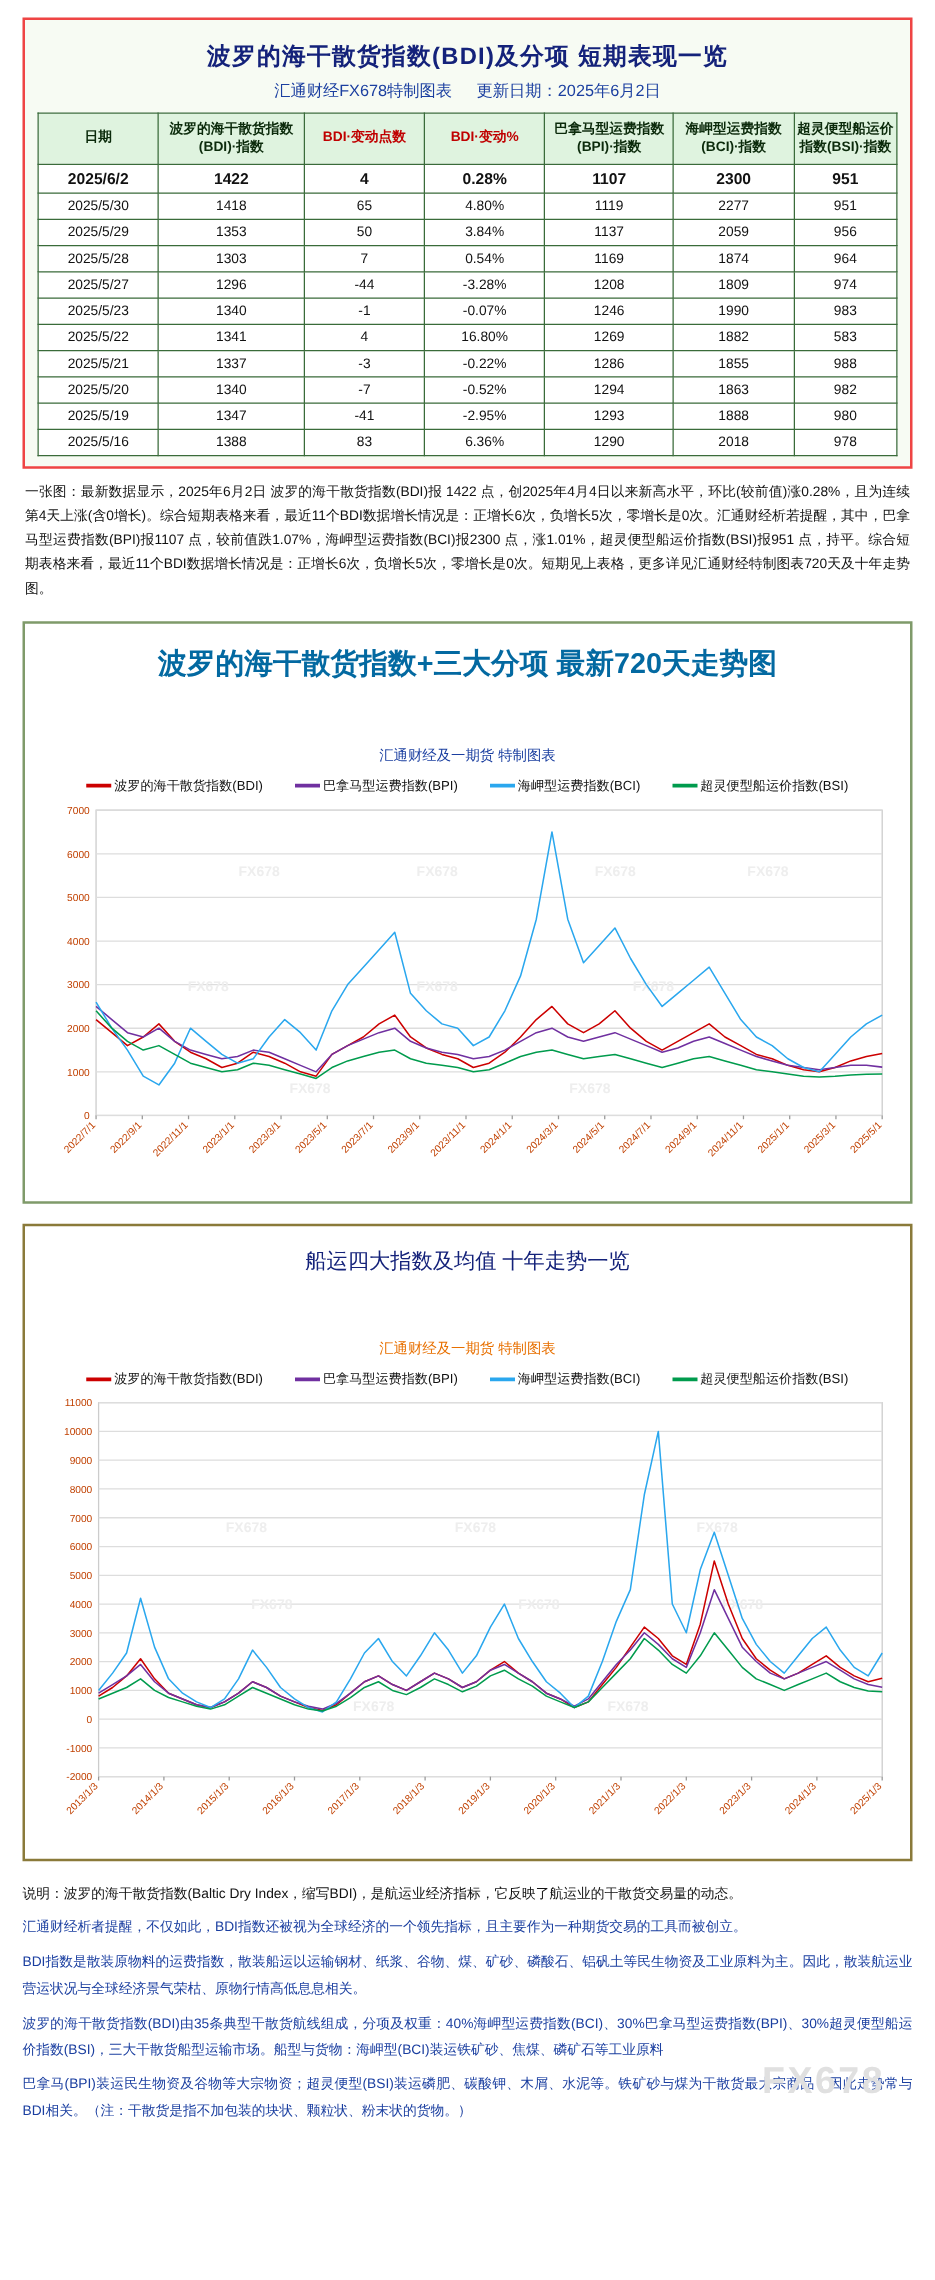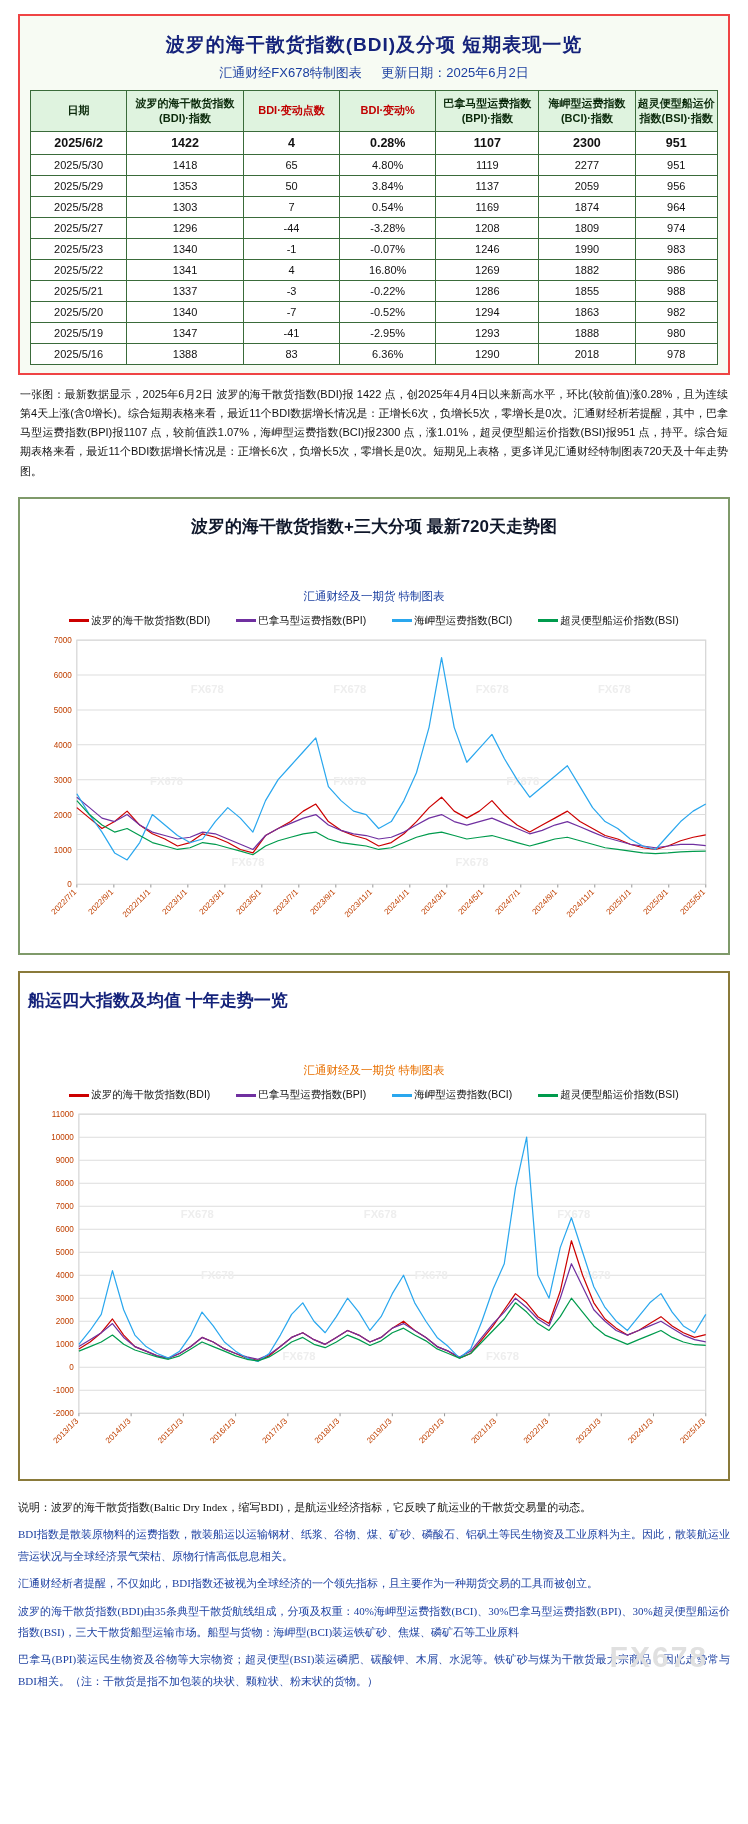--- a/index.html
+++ b/index.html
@@ -84,28 +84,29 @@
   .chart-panel {
     margin: 16px 18px 0 18px;
     border: 2px solid #7f9a6a;
     background: #ffffff;
     padding: 10px 8px 6px 8px;
     position: relative;
   }
   .chart-panel.brown { border-color: #8a7a3a; }
   .chart-title {
     text-align: center;
+    font-size: 23px;
+    font-weight: bold;
+    color: #0369a1;
+    padding-top: 6px;
+  }
+  .chart-title2 {
+    text-align: center;
     font-size: 17px;
-    font-weight: bold;
-    color: #0f172a;
-    padding-top: 6px;
-  }
-  .chart-title2 {
-    font-size: 17px;
-    font-weight: bold;
+    font-weight: normal;
     color: #14227a;
     padding-top: 6px;
   }
   .chart-sub {
     text-align: center;
     font-size: 11.5px;
     color: #1b3fa0;
     padding: 4px 0 2px 0;
     margin-top: 47px;
   }
@@ -137,21 +138,21 @@
   
   .footer {
     margin: 16px 18px 24px 18px;
     font-size: 11px;
     line-height: 1.95;
     color: #1b3fa0;
     text-align: justify;
     position: relative;
     min-height: 200px;
   }
-  .footer p { margin: 0 0 6px 0; font-family: Liberation Serif, serif; }
+  .footer p { margin: 0 0 6px 0; }
   .footer .dark { color: #111; }
 </style>
 </head>
 <body>
 
 <div class="page">
 
   <div class="panel">
     <div class="panel-title">波罗的海干散货指数(BDI)及分项  短期表现一览</div>
     <div class="panel-sub">
@@ -226,21 +227,21 @@
           <td>1990</td>
           <td>983</td>
         </tr>
         <tr>
           <td>2025/5/22</td>
           <td>1341</td>
           <td>4</td>
           <td>16.80%</td>
           <td>1269</td>
           <td>1882</td>
-          <td>986</td>
+          <td>583</td>
         </tr>
         <tr>
           <td>2025/5/21</td>
           <td>1337</td>
           <td>-3</td>
           <td>-0.22%</td>
           <td>1286</td>
           <td>1855</td>
           <td>988</td>
         </tr>
@@ -463,20 +464,20 @@
           <polyline points="50.0,238.7 61.0,231.9 72.0,222.8 83.0,209.3 94.0,225.1 105.0,236.4 116.0,240.9 127.0,245.5 138.0,247.7 149.0,243.2 160.0,236.4 171.0,227.4 182.0,231.9 193.0,238.7 204.0,243.2 215.0,247.7 226.0,250.0 237.0,245.5 248.0,236.4 259.0,227.4 270.0,222.8 281.0,229.6 292.0,234.2 303.0,227.4 314.0,220.6 325.0,225.1 336.0,231.9 347.0,227.4 358.0,218.3 369.0,211.5 380.0,220.6 391.0,227.4 402.0,236.4 413.0,240.9 424.0,247.7 435.0,243.2 446.0,229.6 457.0,216.1 468.0,200.2 479.0,184.4 490.0,193.4 501.0,207.0 512.0,213.8 523.0,182.1 534.0,132.4 545.0,166.3 556.0,193.4 567.0,209.3 578.0,218.3 589.0,225.1 600.0,220.6 611.0,213.8 622.0,207.0 633.0,216.1 644.0,222.8 655.0,227.4 666.0,224.6" fill="none" stroke="#cc0000" stroke-width="1.2" stroke-linejoin="round"></polyline>
           <polyline points="50.0,236.4 61.0,229.6 72.0,222.8 83.0,213.8 94.0,227.4 105.0,236.4 116.0,240.9 127.0,245.5 138.0,247.7 149.0,243.2 160.0,236.4 171.0,227.4 182.0,231.9 193.0,238.7 204.0,243.2 215.0,246.6 226.0,248.9 237.0,244.3 248.0,236.4 259.0,227.4 270.0,222.8 281.0,229.6 292.0,234.2 303.0,227.4 314.0,220.6 325.0,225.1 336.0,231.9 347.0,227.4 358.0,218.3 369.0,213.8 380.0,220.6 391.0,227.4 402.0,236.4 413.0,240.9 424.0,246.6 435.0,240.9 446.0,227.4 457.0,213.8 468.0,202.5 479.0,188.9 490.0,198.0 501.0,209.3 512.0,216.1 523.0,188.9 534.0,155.0 545.0,177.6 556.0,200.2 567.0,211.5 578.0,220.6 589.0,225.1 600.0,220.6 611.0,216.1 622.0,211.5 633.0,218.3 644.0,225.1 655.0,229.6 666.0,231.7" fill="none" stroke="#7030a0" stroke-width="1.2" stroke-linejoin="round"></polyline>
           <polyline points="50.0,234.2 61.0,220.6 72.0,204.8 83.0,161.8 94.0,200.2 105.0,225.1 116.0,236.4 127.0,243.2 138.0,247.7 149.0,240.9 160.0,225.1 171.0,202.5 182.0,216.1 193.0,231.9 204.0,240.9 215.0,247.7 226.0,251.1 237.0,243.2 248.0,225.1 259.0,204.8 270.0,193.4 281.0,211.5 292.0,222.8 303.0,207.0 314.0,188.9 325.0,202.5 336.0,220.6 347.0,207.0 358.0,184.4 369.0,166.3 380.0,193.4 391.0,211.5 402.0,227.4 413.0,236.4 424.0,247.7 435.0,238.7 446.0,211.5 457.0,179.9 468.0,155.0 479.0,80.4 490.0,30.6 501.0,166.3 512.0,188.9 523.0,139.2 534.0,109.8 545.0,143.7 556.0,177.6 567.0,198.0 578.0,211.5 589.0,220.6 600.0,207.0 611.0,193.4 622.0,184.4 633.0,202.5 644.0,216.1 655.0,222.8 666.0,204.8" fill="none" stroke="#2aa7ee" stroke-width="1.2" stroke-linejoin="round"></polyline>
           <polyline points="50.0,240.9 61.0,236.4 72.0,231.9 83.0,225.1 94.0,234.2 105.0,239.8 116.0,243.2 127.0,246.6 138.0,248.9 149.0,245.5 160.0,238.7 171.0,231.9 182.0,236.4 193.0,240.9 204.0,245.5 215.0,248.9 226.0,250.4 237.0,246.6 248.0,239.8 259.0,231.9 270.0,227.4 281.0,234.2 292.0,237.5 303.0,231.9 314.0,225.1 325.0,229.6 336.0,235.3 347.0,230.8 358.0,222.8 369.0,218.3 380.0,225.1 391.0,230.8 402.0,238.7 413.0,243.2 424.0,247.7 435.0,243.2 446.0,231.9 457.0,220.6 468.0,209.3 479.0,193.4 490.0,202.5 501.0,213.8 512.0,220.6 523.0,207.0 534.0,188.9 545.0,202.5 556.0,216.1 567.0,225.1 578.0,229.6 589.0,234.2 600.0,229.6 611.0,225.1 622.0,220.6 633.0,227.4 644.0,231.9 655.0,234.6 666.0,235.3" fill="none" stroke="#009b4d" stroke-width="1.2" stroke-linejoin="round"></polyline>
         </svg>
     </div>
   </div>
 
   <div class="footer">
     <p class="dark">说明：波罗的海干散货指数(Baltic Dry Index，缩写BDI)，是航运业经济指标，它反映了航运业的干散货交易量的动态。</p>
+    <p>汇通财经析者提醒，不仅如此，BDI指数还被视为全球经济的一个领先指标，且主要作为一种期货交易的工具而被创立。</p>
     <p>BDI指数是散装原物料的运费指数，散装船运以运输钢材、纸浆、谷物、煤、矿砂、磷酸石、铝矾土等民生物资及工业原料为主。因此，散装航运业营运状况与全球经济景气荣枯、原物行情高低息息相关。</p>
-    <p>汇通财经析者提醒，不仅如此，BDI指数还被视为全球经济的一个领先指标，且主要作为一种期货交易的工具而被创立。</p>
     <p>波罗的海干散货指数(BDI)由35条典型干散货航线组成，分项及权重：40%海岬型运费指数(BCI)、30%巴拿马型运费指数(BPI)、30%超灵便型船运价指数(BSI)，三大干散货船型运输市场。船型与货物：海岬型(BCI)装运铁矿砂、焦煤、磷矿石等工业原料</p>
     <p>巴拿马(BPI)装运民生物资及谷物等大宗物资；超灵便型(BSI)装运磷肥、碳酸钾、木屑、水泥等。铁矿砂与煤为干散货最大宗商品，因此走势常与BDI相关。（注：干散货是指不加包装的块状、颗粒状、粉末状的货物。）</p>
     <div class="wm-big">FX678</div>
   </div>
 
 </div>
 
 </body></html>

